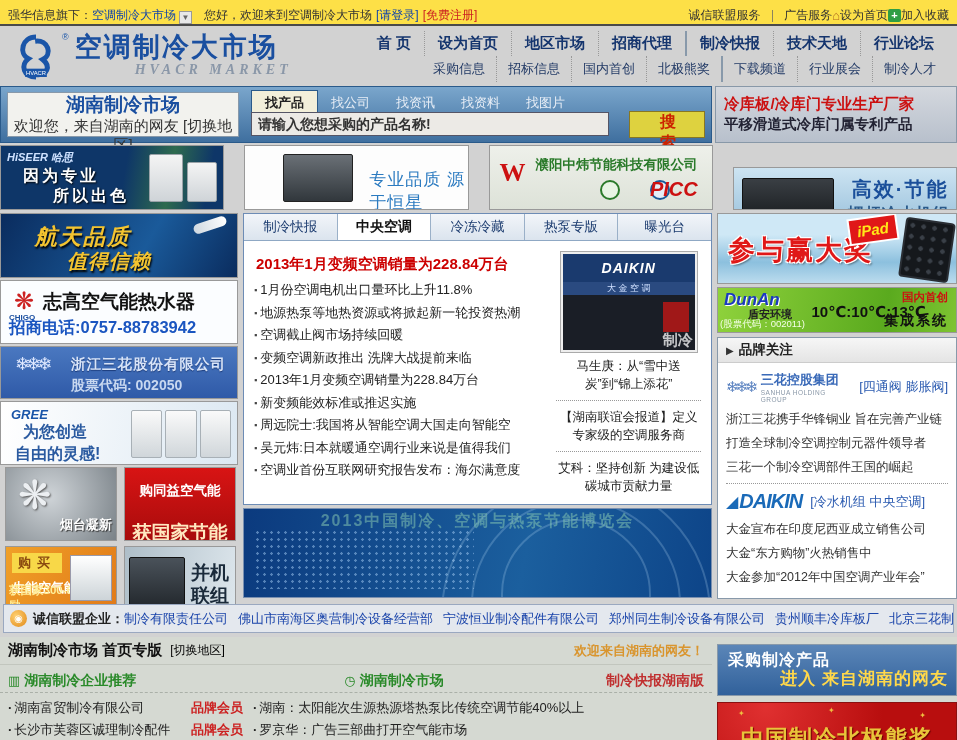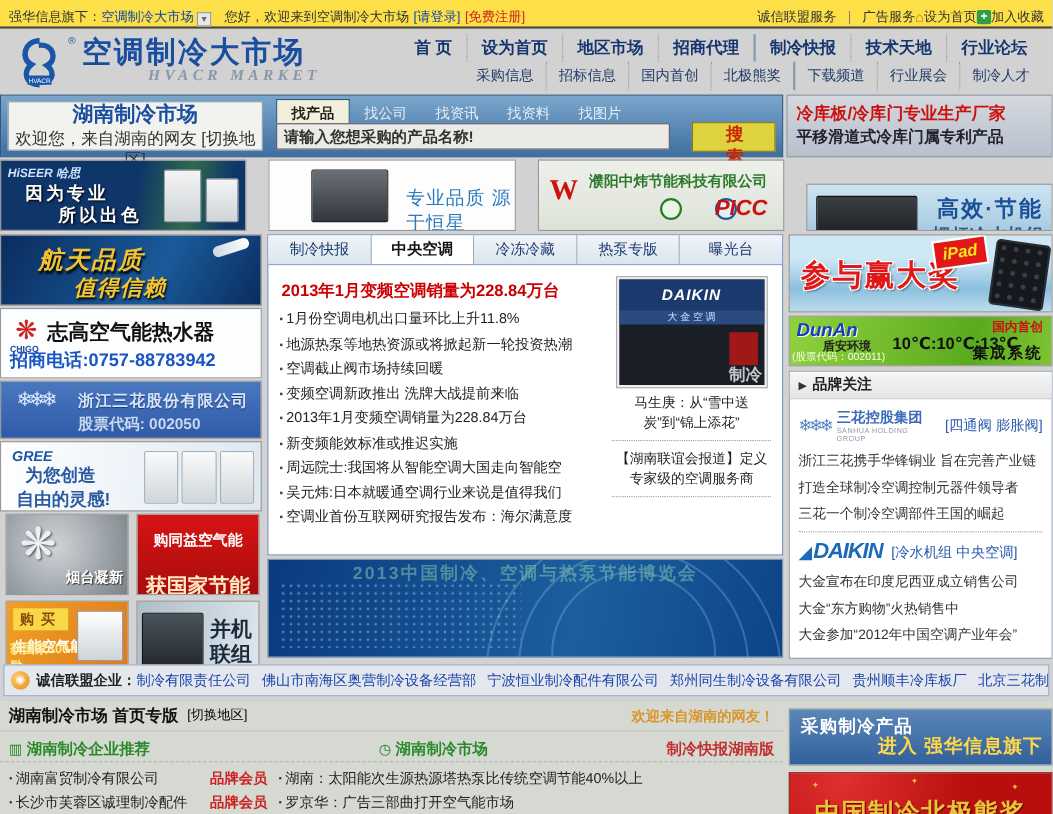--- a/index.html
+++ b/index.html
@@ -412,20 +412,21 @@
               <div class="shop-band">DAIKIN</div>
               <div class="shop-sub">大 金 空 调</div>
               <div class="shop-red"></div>
               <div class="shop-mark">制冷</div>
             </div>
           </div>
           <div class="side-cap">马生庚：从“雪中送炭”到“锦上添花”</div>
           <div class="dotsep"></div>
           <div class="side-cap">【湖南联谊会报道】定义专家级的空调服务商</div>
           <div class="dotsep"></div>
+          <div class="side-cap">艾科：坚持创新 为建设低碳城市贡献力量</div>
         </div>
       </div>
     </div>
     <div class="expo">
       <div class="dots"></div>
       <div class="arc a1"></div>
       <div class="arc a2"></div>
       <div class="arc a3"></div>
       <div class="expo-title">2013中国制冷、空调与热泵节能博览会</div>
     </div>
@@ -517,21 +518,21 @@
           <span class="badge">品牌会员</span>
         </div>
       </div>
       <div class="reg-news">
         <div class="reg-nrow">湖南：太阳能次生源热源塔热泵比传统空调节能40%以上</div>
         <div class="reg-nrow">罗京华：广告三部曲打开空气能市场</div>
       </div>
     </div>
     <div class="buy-banner">
       <span class="buy-l1">采购制冷产品</span>
-      <span class="buy-l2">进入 强华信息旗下</span>
+      <span class="buy-l2">进入 来自湖南的网友</span>
     </div>
     <div class="award-banner">
       <span class="spark" style="left:20px;top:6px">✦</span>
       <span class="spark" style="left:110px;top:3px">✦</span>
       <span class="spark" style="right:30px;top:8px">✦</span>
       <span class="award-txt">中国制冷北极熊奖</span>
     </div>
   </div>
 
 </div>

